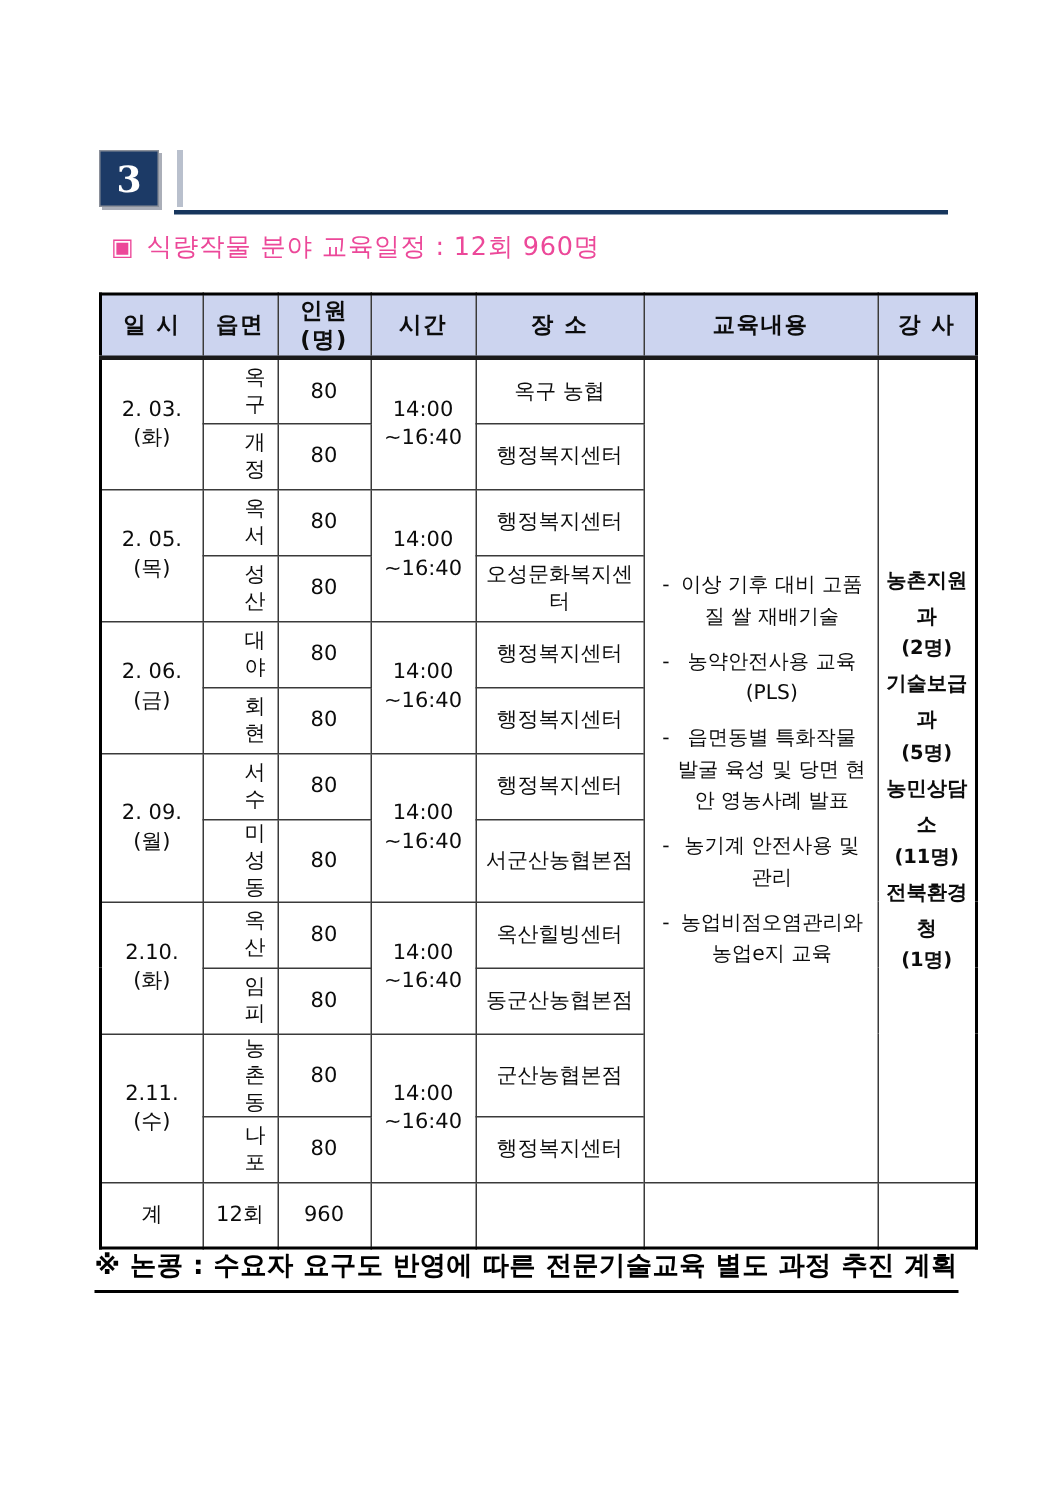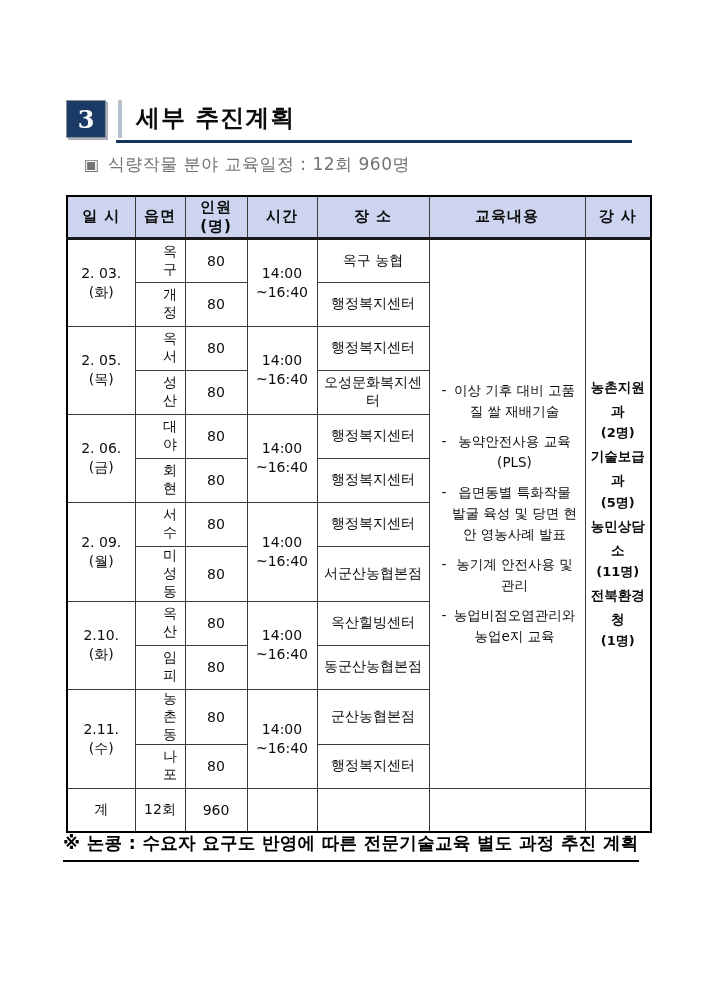--- a/index.html
+++ b/index.html
@@ -17,21 +17,21 @@
     display:flex; align-items:center; justify-content:center;
     color:#ffffff; font-family:"DejaVu Serif", serif; font-weight:bold; font-size:24px;
   }
   .vert-divider { position:absolute; left:52px; top:0; width:4px; height:38px; background:#b9c0cd; }
   .section-title {
     position:absolute; left:70px; top:2px; font-size:24px; font-weight:bold;
     letter-spacing:1px; color:#0c0c0c;
   }
   .title-underline { position:absolute; left:50px; right:0; top:40px; height:3px; background:#17365d; }
   
-  #subtitle { position:absolute; left:84px; top:153px; font-size:17px; color:#737373; letter-spacing:0.5px; }
+  #subtitle { position:absolute; left:74px; top:153px; font-size:17px; color:#ec4899; letter-spacing:0.5px; }
   #subtitle .bullet { margin-right:8px; font-size:16px; }
   
   #schedule-table {
     position:absolute; left:66px; top:195px; border-collapse:collapse;
     table-layout:fixed; width:584px;
   }
   #schedule-table td, #schedule-table th { border:1px solid #3a3a3a; text-align:center; vertical-align:middle; }
   #schedule-table { border:2px solid #000; }
   #schedule-table th {
     background:#ccd4ef; font-size:15px; font-weight:bold; height:42px;
@@ -61,21 +61,20 @@
 </head>
 <body>
 
 <div id="page">
 
   <div id="section-header">
     <div class="num-box">
       <span>3</span>
     </div>
     <div class="vert-divider"></div>
-    <div class="section-title">세부 추진계획</div>
     <div class="title-underline"></div>
   </div>
 
   <div id="subtitle">
     <span class="bullet">▣</span><span>식량작물 분야 교육일정 : 12회 960명</span>
   </div>
 
   <table id="schedule-table">
     <colgroup>
       <col style="width:68px">

